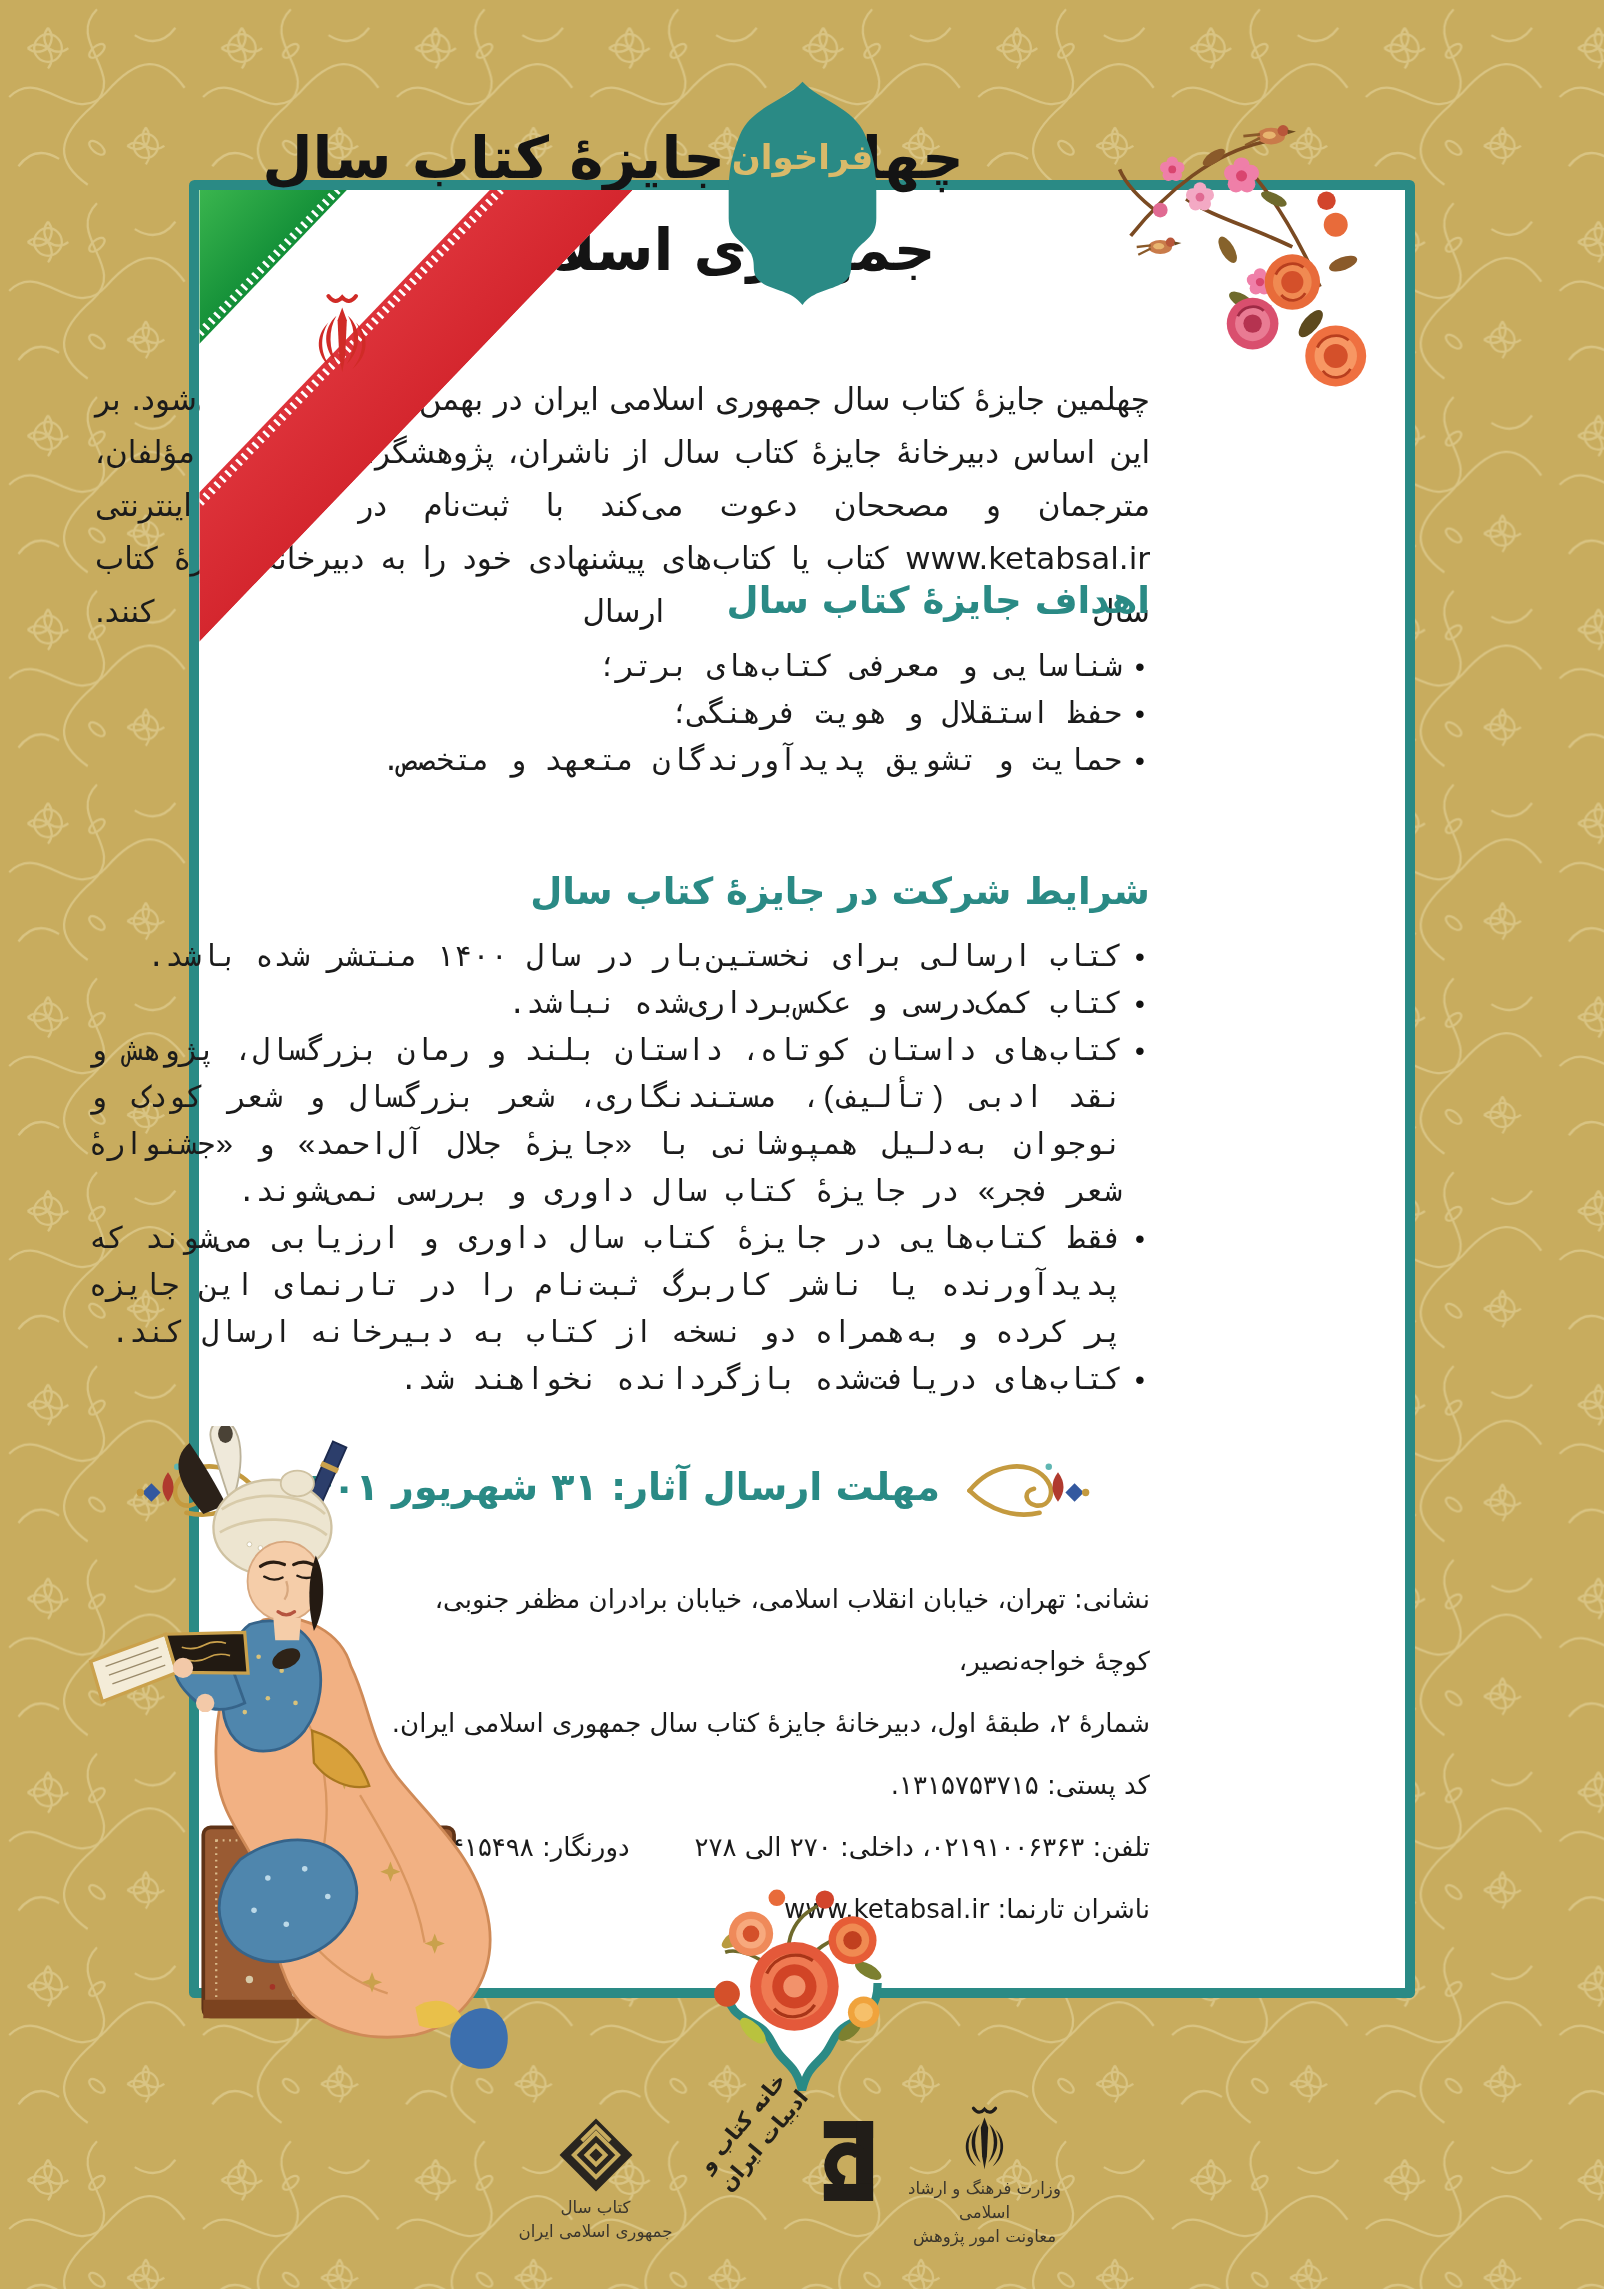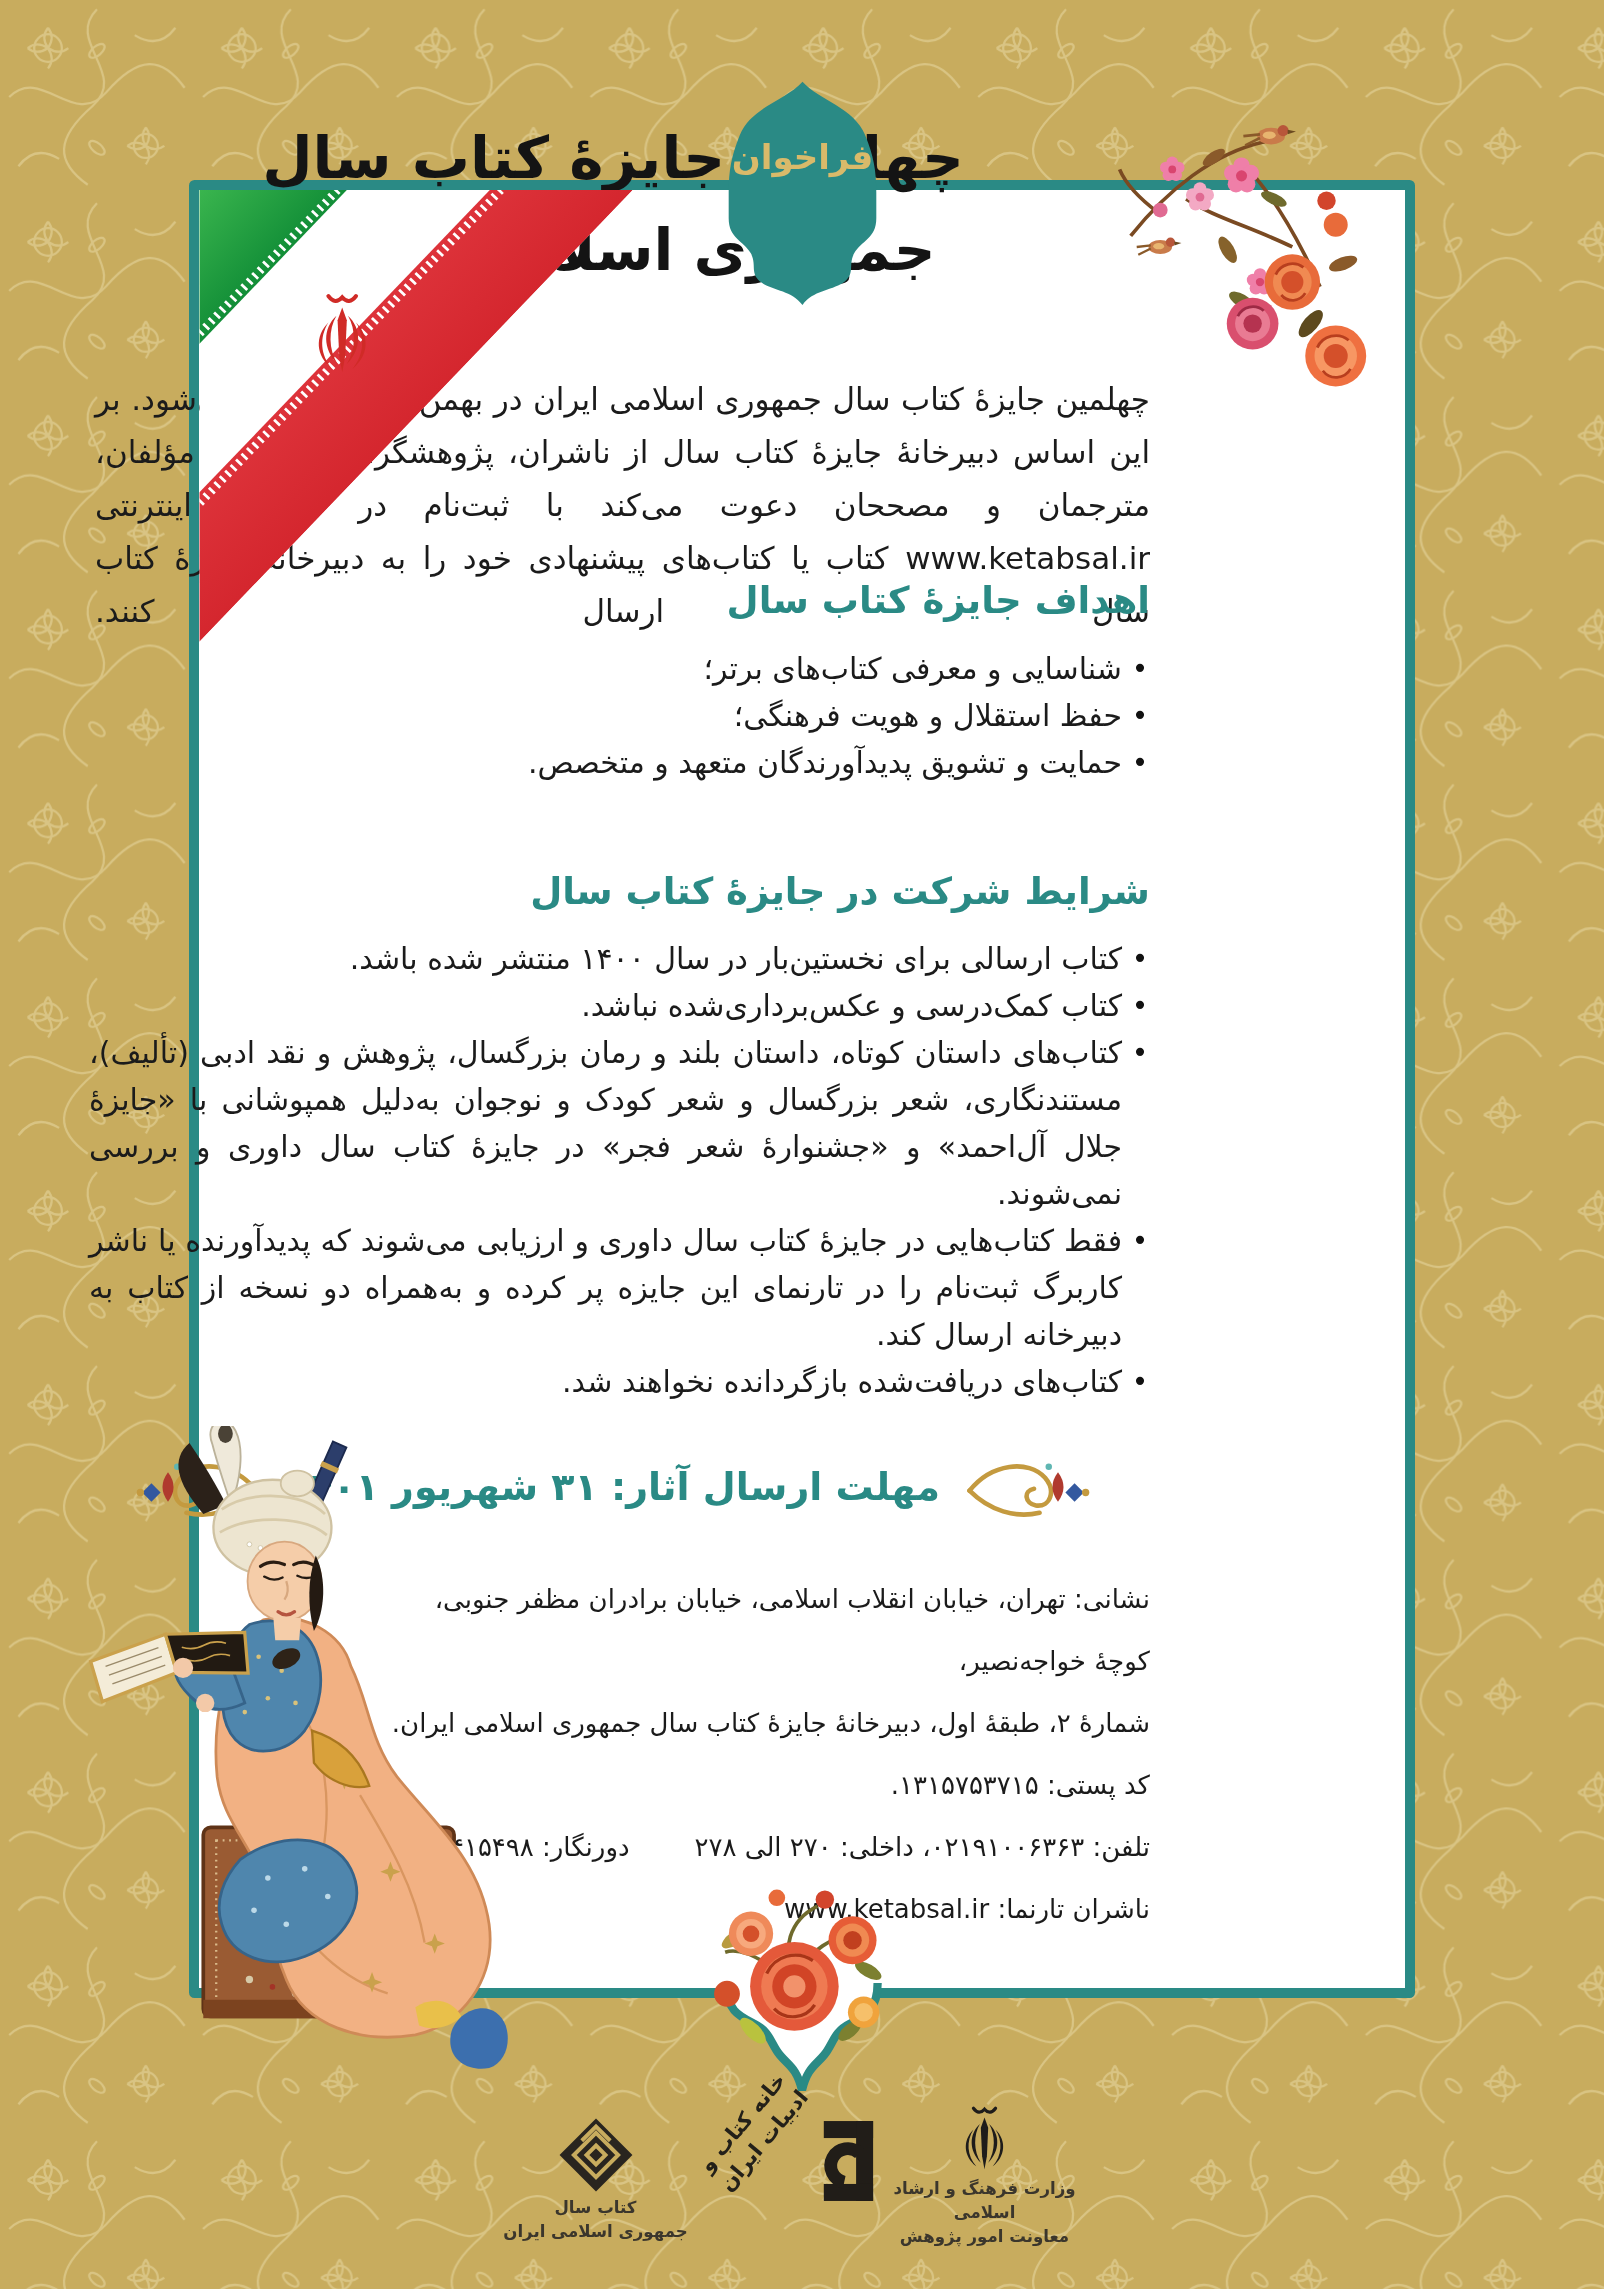--- a/index.html
+++ b/index.html
@@ -28,21 +28,21 @@
   
   .content{position:absolute;inset:0;direction:rtl;}
   .title{position:absolute;top:103px;left:0;right:0;text-align:center;
          font-size:58px;font-weight:bold;color:#141414;line-height:1.58;}
   .intro{position:absolute;top:332px;right:66px;left:85px;font-size:31px;
          color:#1b1b1b;line-height:53px;text-align:justify;text-align-last:justify;}
   .sec-head{position:absolute;right:66px;font-size:37px;font-weight:bold;color:#2a8a85;}
   .sec-head.h1{top:569px;}
   .sec-head.h2{top:860px;}
   ul.blist{position:absolute;right:66px;left:79px;margin:0;padding:0;list-style:none;
-           font-size:30px;color:#1b1b1b;line-height:47px;}
+           font-size:30px;color:#1b1b1b;line-height:47px;font-family:Liberation Mono, monospace;}
   ul.blist.l1{top:635px;}
   ul.blist.l2{top:925px;}
   ul.blist li{position:relative;padding-right:28px;text-align:justify;text-align-last:right;}
   ul.blist li::before{content:"•";position:absolute;right:1.8px;top:0;font-size:28px;color:#111;}
 
   .deadline-row{position:absolute;top:1440px;left:0;right:0;display:flex;direction:ltr;
                 justify-content:center;align-items:center;gap:24px;}
   .deadline-text{font-size:38px;font-weight:bold;color:#2a8a85;direction:rtl;}
 
   .contact{position:absolute;top:1558px;right:66px;left:369px;font-size:26px;
@@ -50,21 +50,21 @@
   .contact .phone-row{display:flex;direction:rtl;justify-content:flex-start;gap:65px;}
 
   
   .medallion{position:absolute;left:719px;top:1983px;width:166px;height:120px;z-index:5;}
 
   
   .miniature{position:absolute;left:65px;top:1426px;width:461px;height:646px;z-index:8;}
 
   
   .logo{position:absolute;z-index:2;text-align:center;color:#3b362c;}
-  .logo .cap{font-size:16.6px;font-weight:bold;line-height:1.45;direction:rtl;}
+  .logo .cap{font-size:16.6px;font-weight:normal;line-height:1.45;direction:rtl;}
   .logo-bookyear{left:503px;top:2117px;width:185px;}
   .logo-callig{left:649px;top:2091px;width:162px;height:148px;}
   .callig-inner{display:inline-block;transform:rotate(-50deg) translate(5.5px,26px);
                 width:138px;font-size:21px;font-weight:bold;color:#232019;
                 direction:rtl;text-align:center;line-height:1.35;}
   .logo-mark{left:796px;top:2115px;width:92px;}
   .logo-ministry{left:892px;top:2106px;width:185px;}
 </style>
 </head>
 <body>

